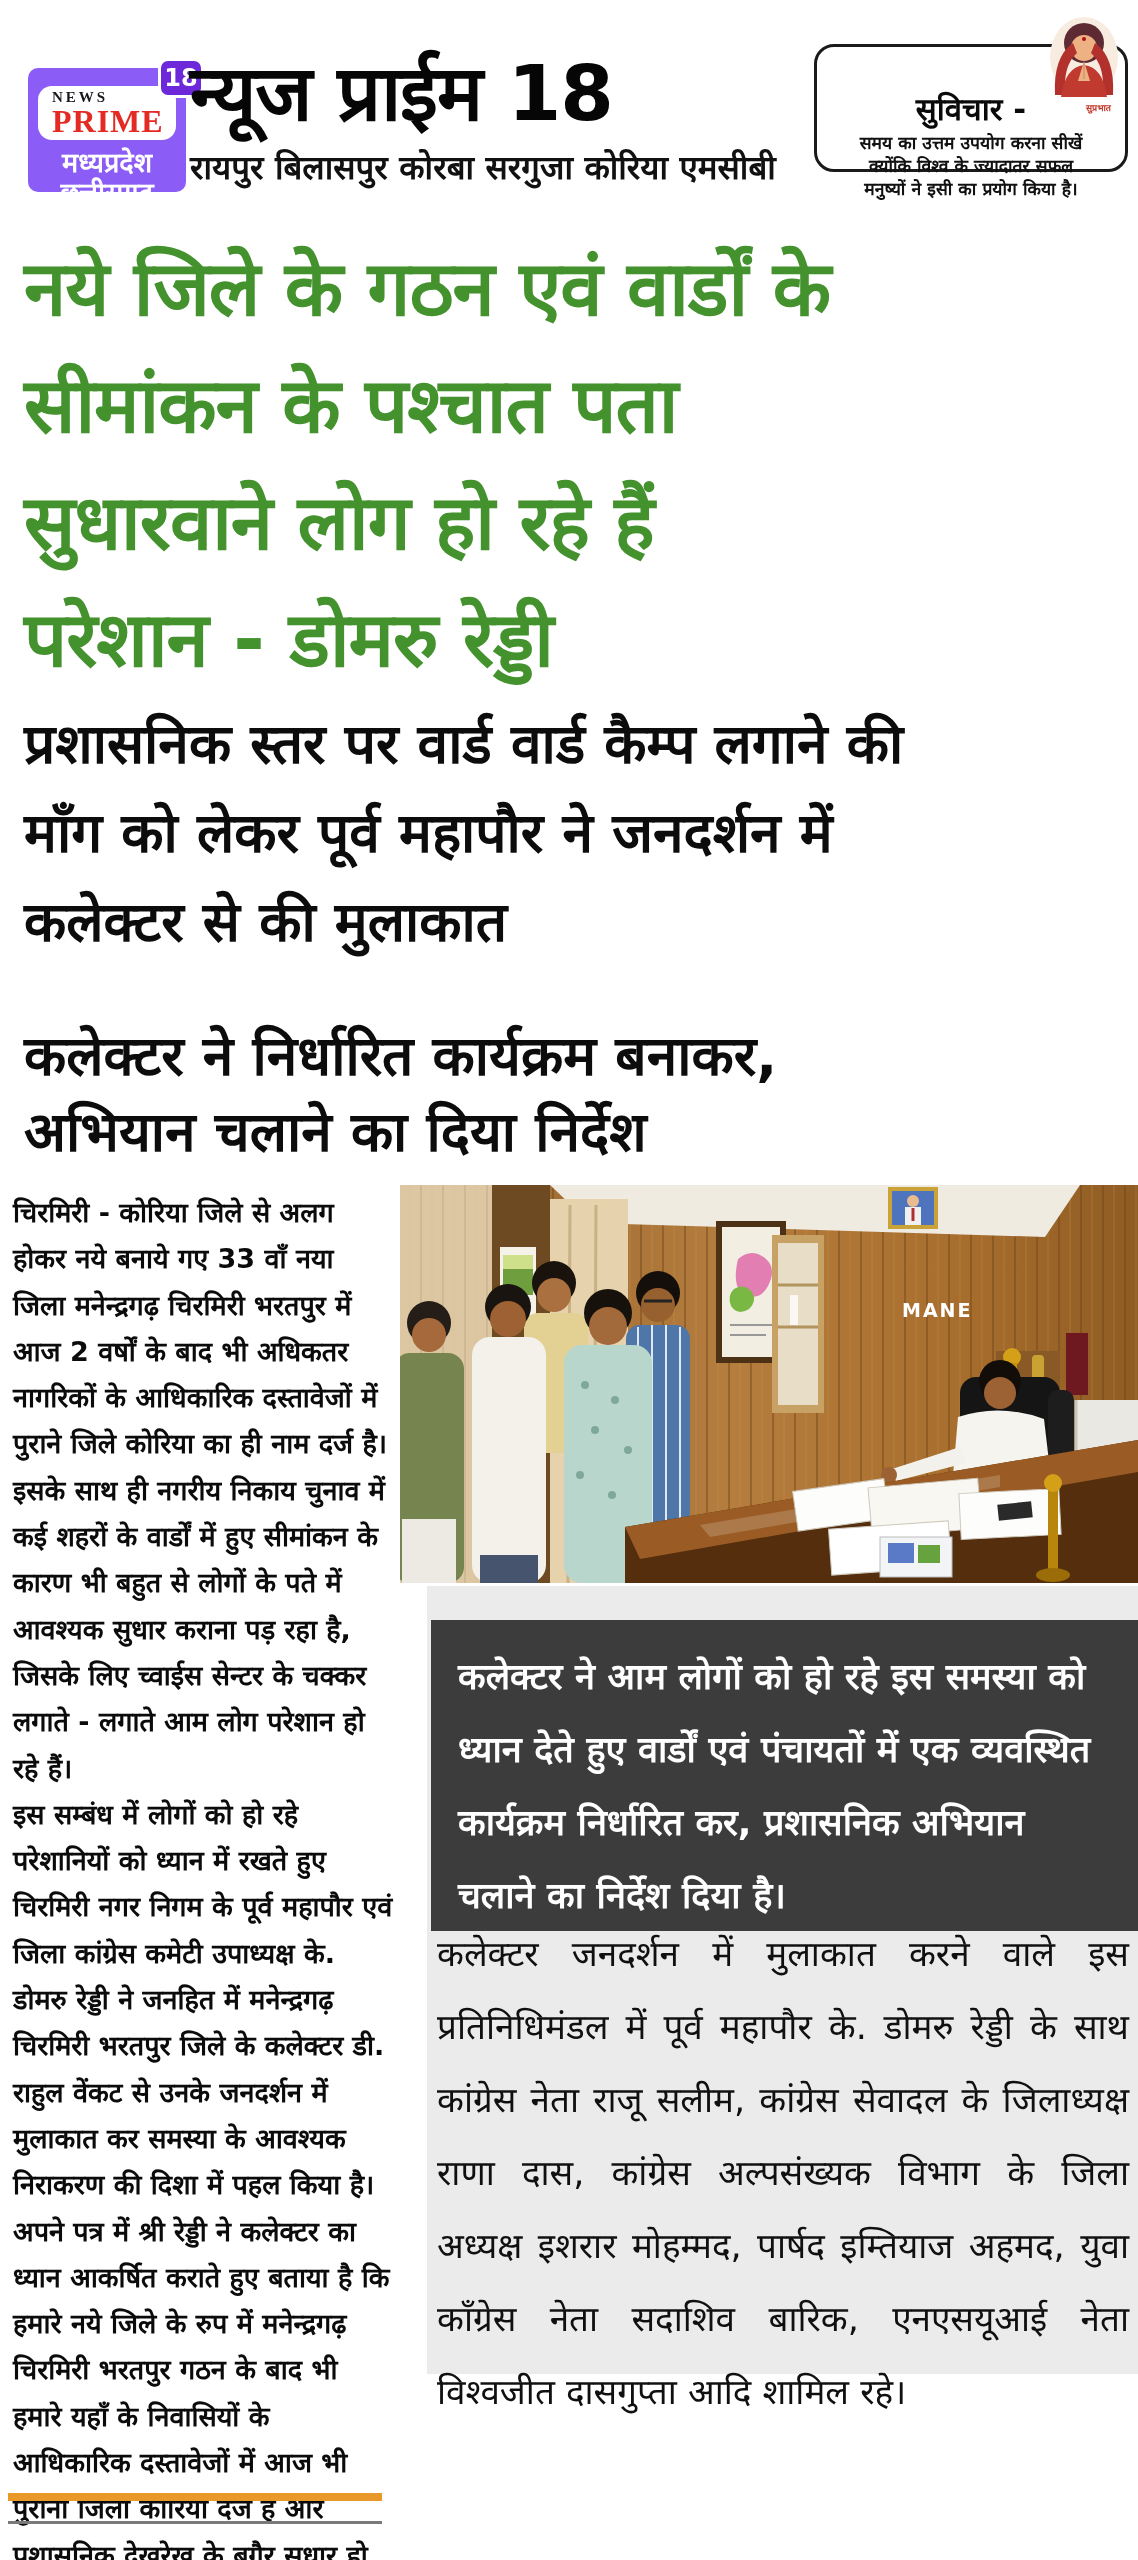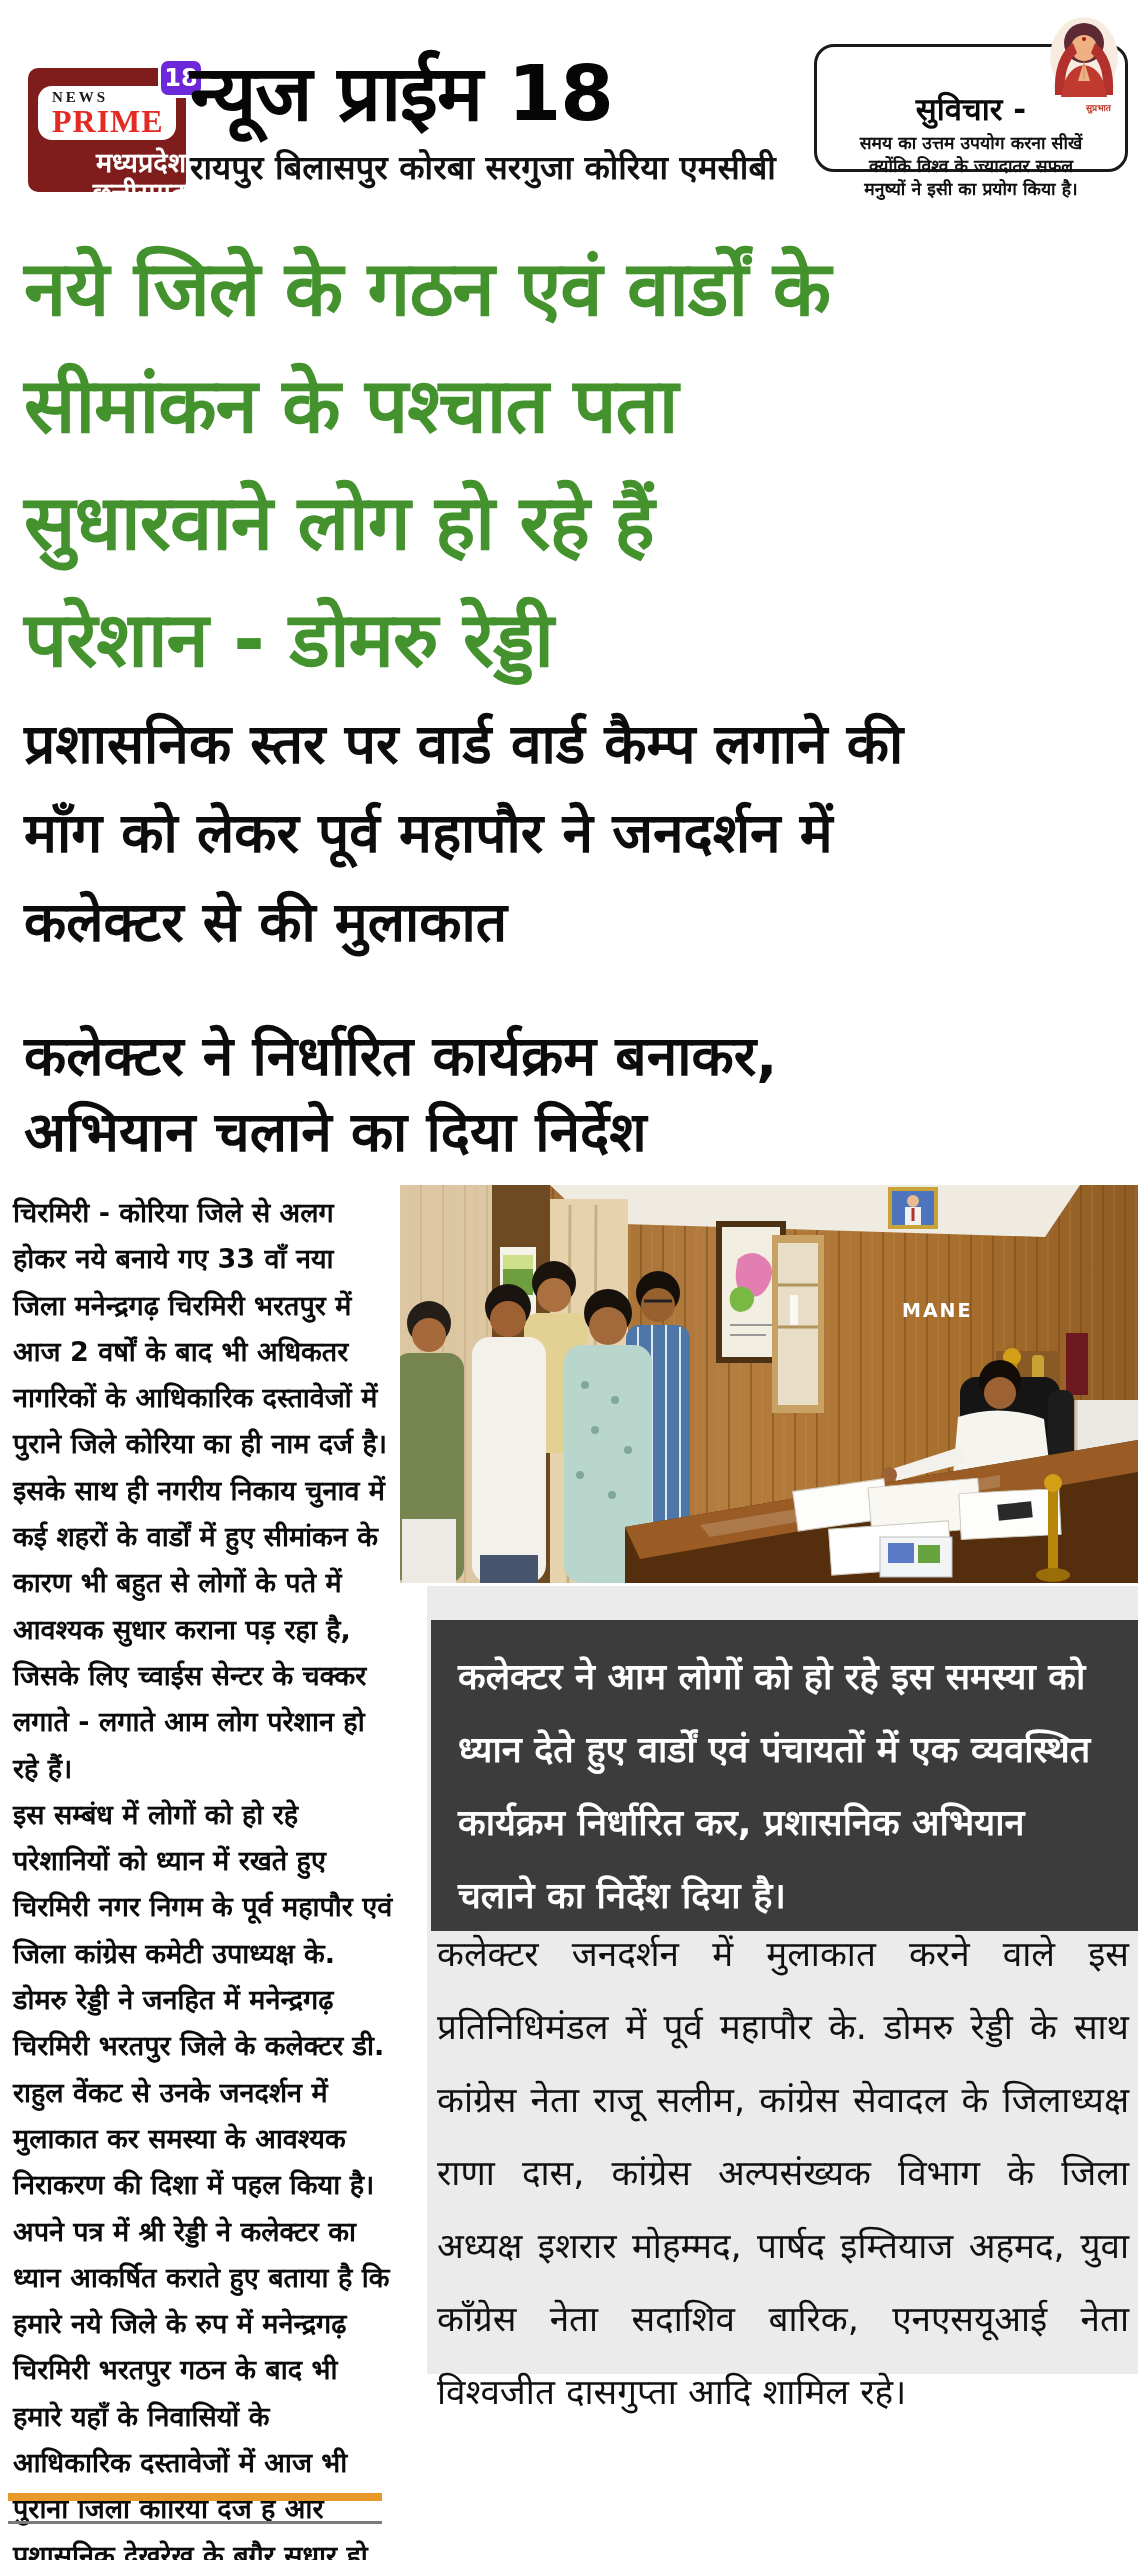--- a/index.html
+++ b/index.html
@@ -2,27 +2,27 @@
 <html><head>
 <meta charset="utf-8">
 <style>
   html,body{margin:0;padding:0;background:#888;}
   .page{position:relative;width:1138px;height:2560px;background:#ffffff;overflow:hidden;
         font-family:"DejaVu Sans","Liberation Sans",sans-serif;color:#0d0d0d;}
   .prelines{white-space:pre-line;}
 
   
   .logo{position:absolute;left:28px;top:58px;width:182px;height:134px;}
-  .logo-red{position:absolute;left:0;top:10px;width:158px;height:124px;background:#7f1d1d;border-radius:10px;}
+  .logo-red{position:absolute;left:0;top:10px;width:158px;height:124px;background:#8b5cf6;border-radius:10px;}
   .logo-pill{position:absolute;left:10px;top:18px;width:138px;height:54px;background:#ffffff;border-radius:14px;padding:3px 0 0 14px;box-sizing:border-box;}
   .logo-news{font-family:"Liberation Serif","DejaVu Serif",serif;font-size:15px;font-weight:700;letter-spacing:3px;color:#16181d;display:block;line-height:17px;}
   .logo-prime{font-family:"Liberation Serif","DejaVu Serif",serif;font-size:32px;font-weight:900;color:#e32b24;display:block;line-height:30px;letter-spacing:1px;}
   .logo-badge{position:absolute;left:130px;top:0;width:46px;height:40px;background:#6d28d9;border:3px solid #ffffff;border-radius:10px;
               color:#fff;font-size:24px;font-weight:800;display:flex;align-items:center;justify-content:center;box-sizing:border-box;}
-  .logo-region{position:absolute;left:0;top:80px;width:158px;text-align:right;color:#ffffff;font-weight:800;font-size:27px;line-height:30px;}
+  .logo-region{position:absolute;left:0;top:80px;width:158px;text-align:center;color:#ffffff;font-weight:800;font-size:27px;line-height:30px;}
 
   .masthead{position:absolute;left:190px;top:46px;width:680px;text-align:left;}
   .masthead-title{font-size:77px;font-weight:900;letter-spacing:-1px;color:#060606;line-height:96px;}
   .masthead-sub{margin-top:2px;font-size:33px;font-weight:700;color:#111;}
 
   .thought{position:absolute;left:814px;top:44px;width:314px;height:128px;background:#fff;border:3px solid #1a1a1a;border-radius:20px;box-sizing:border-box;}
   .thought-title{margin-top:40px;text-align:center;font-size:31px;font-weight:800;color:#0a0a0a;}
   .thought-text{margin-top:3px;text-align:center;font-size:17.5px;font-weight:700;line-height:23px;color:#111;}
   .thought-avatar{position:absolute;right:2px;top:-32px;width:78px;height:84px;}
   .thought-caption{position:absolute;right:14px;top:54px;font-size:9px;font-weight:700;color:#c0392b;}

